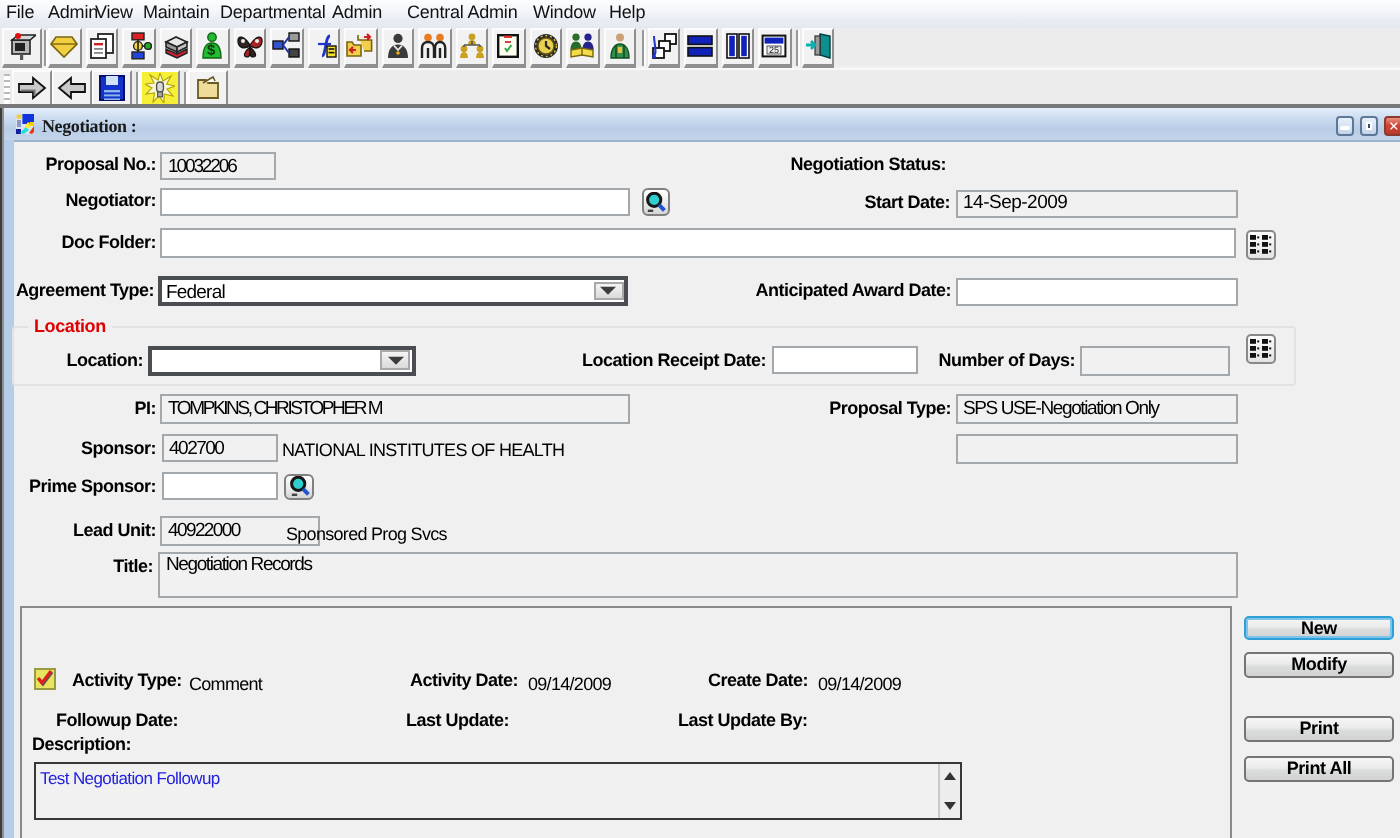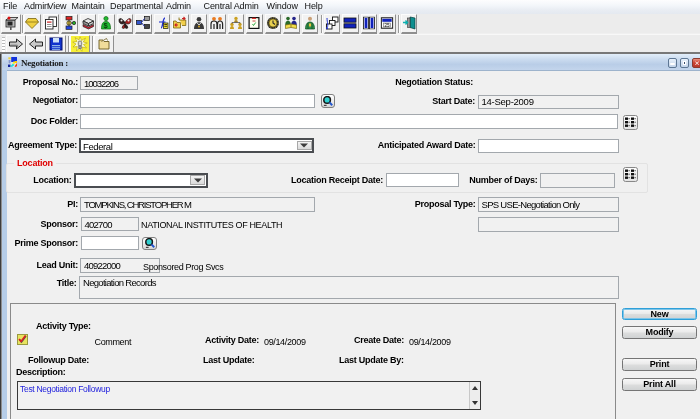--- a/index.html
+++ b/index.html
@@ -431,21 +431,21 @@
   <div class="fld" style="left:79px;top:275.5px;width:540px;height:23.5px">Negotiation Records</div>
 
   <div class="abs" style="left:10px;top:303px;width:606px;height:130px;border:1px solid #8a8a8a"></div>
 
   <div class="abs" style="left:17px;top:334px;width:11px;height:11px;background:#e8e460;border:1px solid #9a9a40">
     <svg width="11" height="11" viewBox="0 0 11 11" style="position:absolute;left:-1px;top:-1px">
       <path d="M2.5 5.5 L4.5 8 L9 2" fill="none" stroke="#555" stroke-width="1.6"></path>
       <path d="M2 5 L4 7.5 L8.5 1.5" fill="none" stroke="#e02020" stroke-width="1.6"></path>
     </svg>
   </div>
-  <div class="lbl" style="left:36px;top:321px;text-align:left">Activity Type:</div>
+  <div class="lbl" style="left:36px;top:335px;text-align:left">Activity Type:</div>
   <div class="val" style="left:94.5px;top:337px">Comment</div>
   <div class="lbl" style="left:205px;top:335px;text-align:left">Activity Date:</div>
   <div class="val" style="left:264px;top:337px">09/14/2009</div>
   <div class="lbl" style="left:354px;top:335px;text-align:left">Create Date:</div>
   <div class="val" style="left:409px;top:337px">09/14/2009</div>
   <div class="lbl" style="left:28px;top:355px;text-align:left">Followup Date:</div>
   <div class="lbl" style="left:203px;top:355px;text-align:left">Last Update:</div>
   <div class="lbl" style="left:339px;top:355px;text-align:left">Last Update By:</div>
   <div class="lbl" style="left:16px;top:367px;text-align:center">Description:</div>
 

